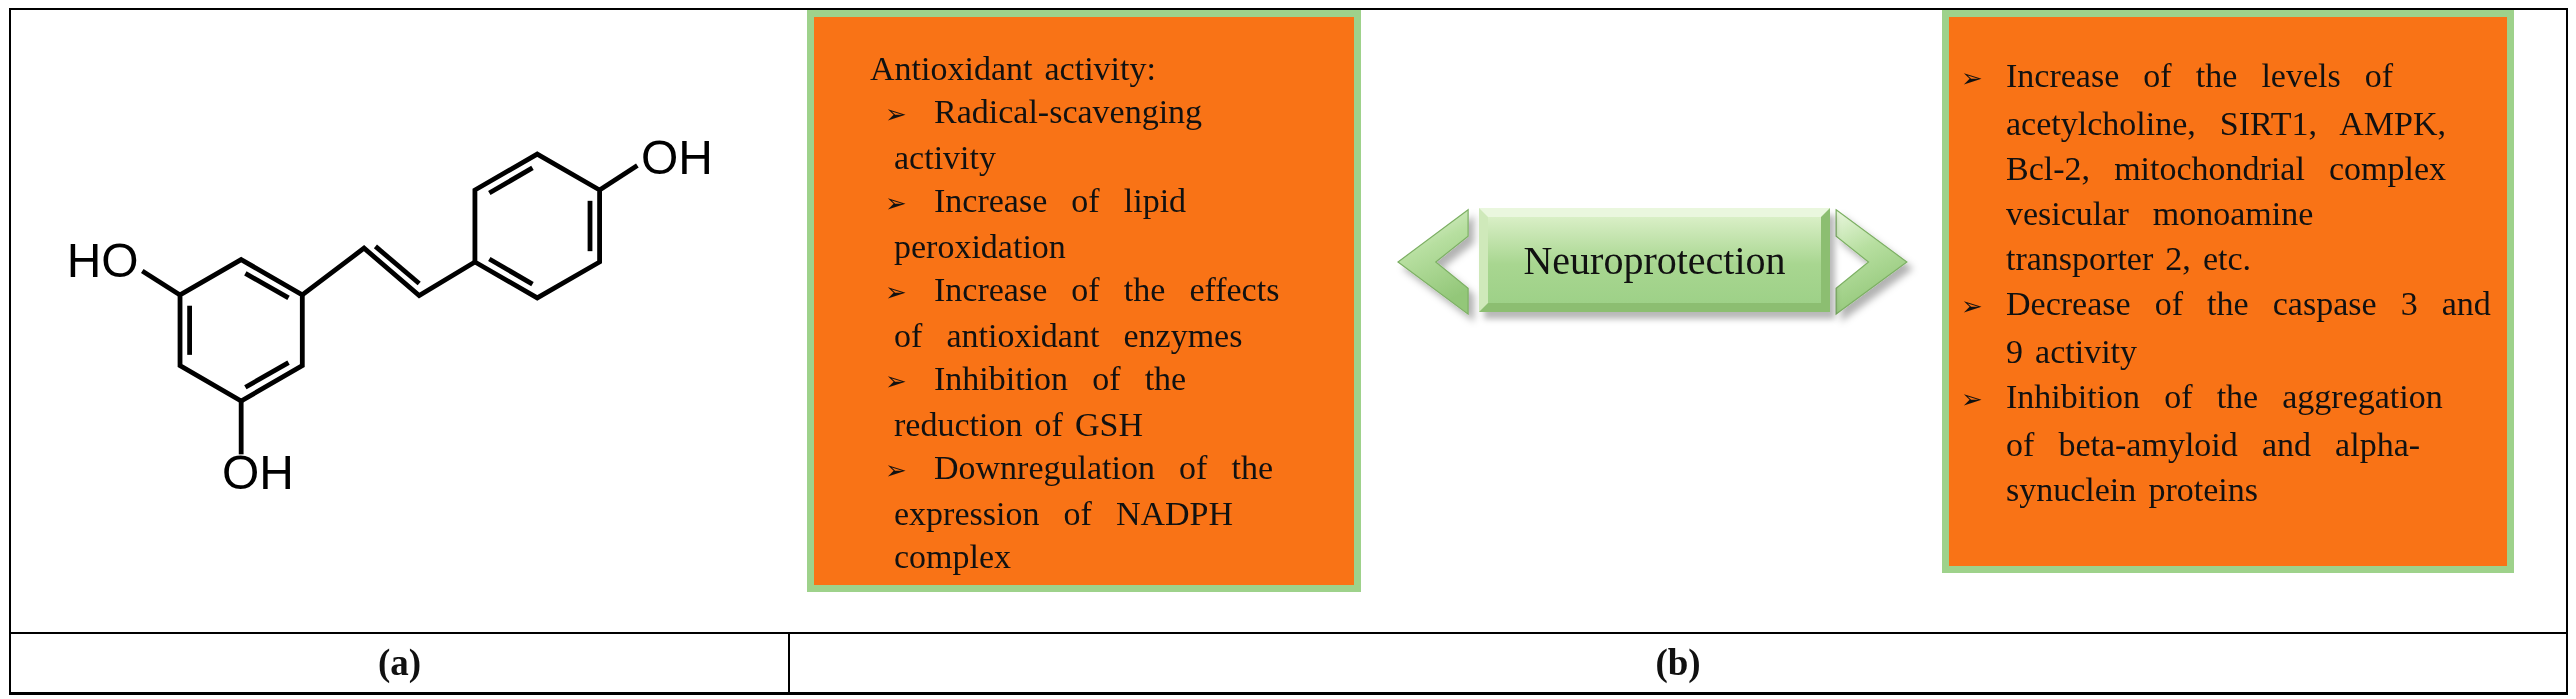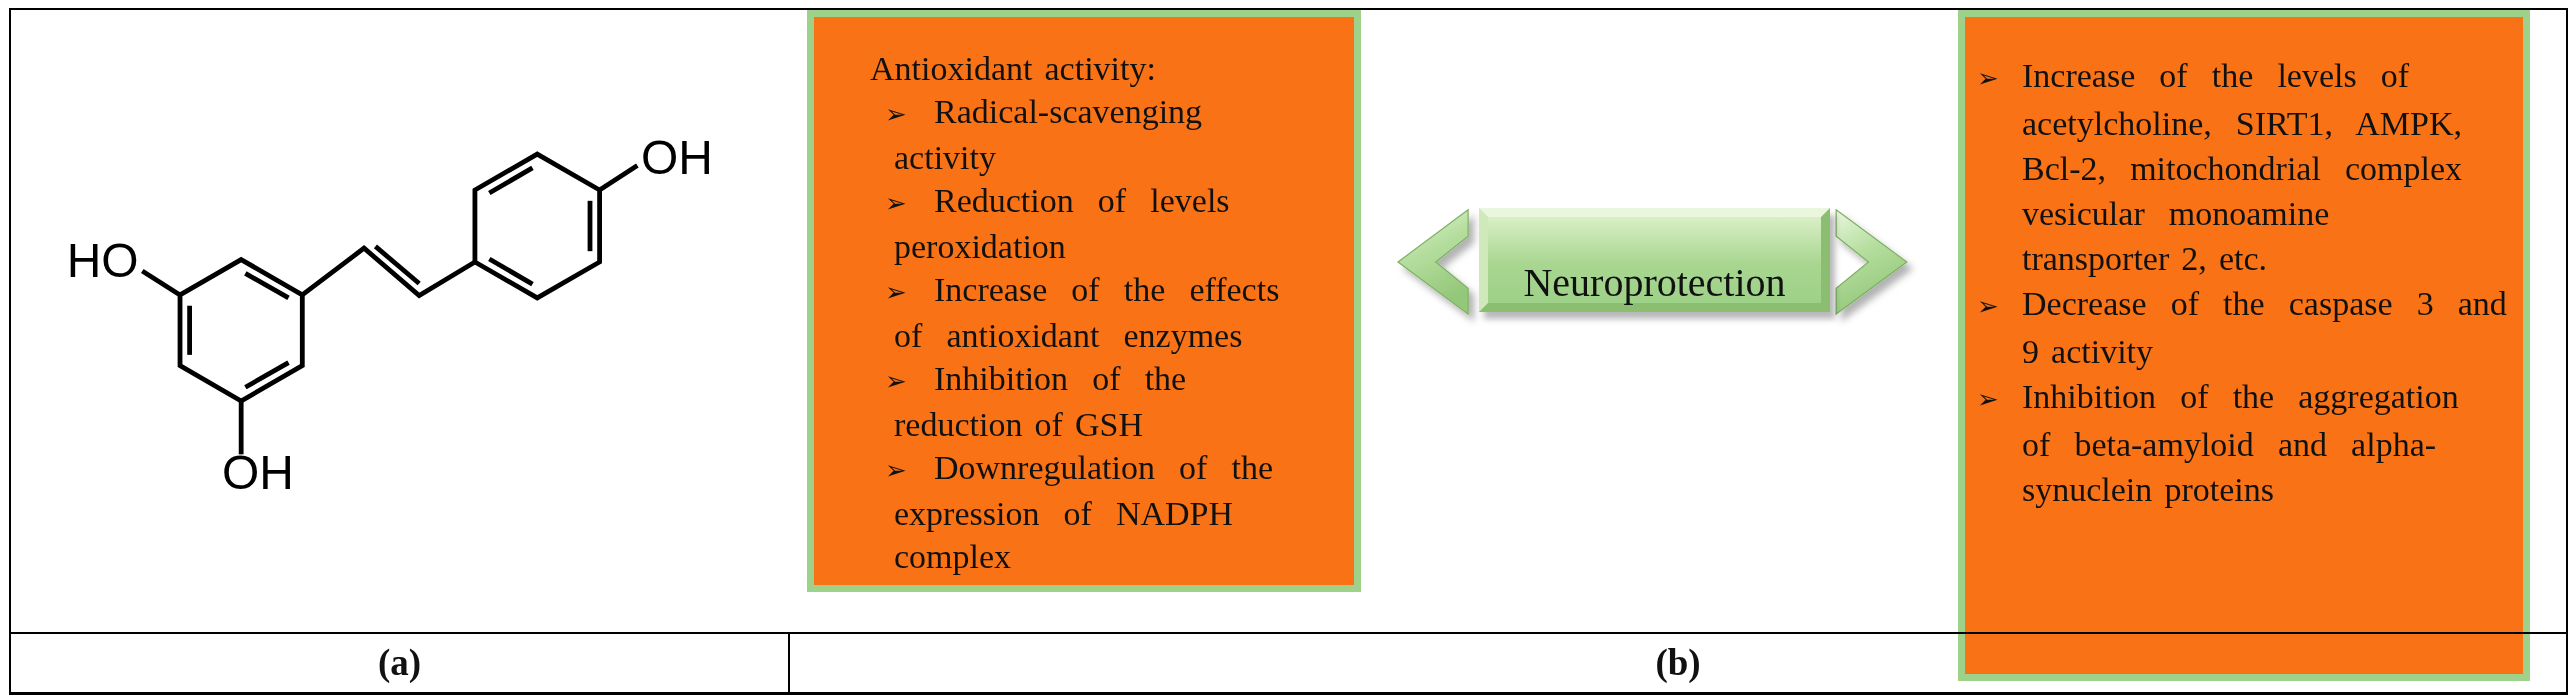--- a/index.html
+++ b/index.html
@@ -29,21 +29,21 @@
   .label-cell{display:flex;align-items:center;justify-content:center;
     font-weight:bold;font-size:37px;}
   .label-cell.a{width:779px;border-right:2.4px solid #000;}
   .label-cell.b{flex:1;}
 
   
   .green-box{
     position:absolute;border:7.2px solid var(--green-border);background:#f97316;
   }
   .box-antioxidant{left:796px;top:0.6px;width:554px;height:582px;}
-  .box-effects{left:1931px;top:0.6px;width:572px;height:671px;margin-left:16px;}
+  .box-effects{left:1931px;top:0.6px;width:572px;height:563px;}
 
   .box-text{font-size:34px;line-height:43px;word-spacing:3.6px;}
   .box-antioxidant .box-text{padding-top:30px;}
   .box-effects .box-text{line-height:45px;padding-top:36px;}
   .bl{white-space:nowrap;}
   .bl.wide{word-spacing:15.6px;}
   .box-antioxidant .bl.title{padding-left:56px;}
   .box-antioxidant .bl.first{padding-left:59px;margin-left:12px;}
   .box-antioxidant .bl.cont{padding-left:80px;}
   .box-antioxidant .bullet{display:inline-block;width:49px;}
@@ -54,21 +54,21 @@
 
   
   .neuro-banner{
     position:absolute;left:1468px;top:198px;width:351px;height:104px;
     border-top:9.6px solid var(--bevel-light);
     border-left:9.6px solid var(--bevel-soft);
     border-right:9.6px solid var(--bevel-dark);
     border-bottom:9.6px solid var(--bevel-dark);
     background:linear-gradient(180deg,#d9efc6 0%,var(--bevel-mid) 55%,#9ed188 100%);
     box-shadow:5.4px 7.2px 6px rgba(0,0,0,0.28);
-    display:flex;align-items:flex-end;justify-content:center;
+    display:flex;align-items:center;justify-content:center;
   }
   .neuro-banner .txt{font-size:40px;line-height:1;padding-top:2.4px;}
 
   
   svg.decor{position:absolute;left:0;top:0;width:2554px;height:622px;}
   .bond{stroke:#000;stroke-width:8;fill:none;stroke-linejoin:miter;}
   .atom{font-family:"Liberation Sans","DejaVu Sans",sans-serif;font-size:80px;fill:#000;}
   .chev{stroke:#7caf63;stroke-width:2;}
 </style>
 </head>
@@ -116,21 +116,21 @@
 
       <polygon class="chev" fill="url(#chevGrad)" filter="url(#chevShadow)" points="2450,350 2333,437 2450,524 2450,481 2396,437 2450,394"></polygon>
       <polygon class="chev" fill="url(#chevGrad)" filter="url(#chevShadow)" points="3064,350 3182,437 3064,524 3064,481 3118,437 3064,394"></polygon>
     </svg>
 
     <div class="green-box box-antioxidant">
       <div class="box-text">
           <div class="bl title"><span>Antioxidant activity:</span></div>
           <div class="bl first"><span class="bullet">➢</span><span>Radical-scavenging</span></div>
           <div class="bl cont"><span>activity</span></div>
-          <div class="bl first wide"><span class="bullet">➢</span><span>Reduction of levels</span></div>
+          <div class="bl first wide"><span class="bullet">➢</span><span>Increase of lipid</span></div>
           <div class="bl cont"><span>peroxidation</span></div>
           <div class="bl first wide"><span class="bullet">➢</span><span>Increase of the effects</span></div>
           <div class="bl cont wide"><span>of antioxidant enzymes</span></div>
           <div class="bl first wide"><span class="bullet">➢</span><span>Inhibition of the</span></div>
           <div class="bl cont"><span>reduction of GSH</span></div>
           <div class="bl first wide"><span class="bullet">➢</span><span>Downregulation of the</span></div>
           <div class="bl cont wide"><span>expression of NADPH</span></div>
           <div class="bl cont"><span>complex</span></div>
         </div>
     </div>

